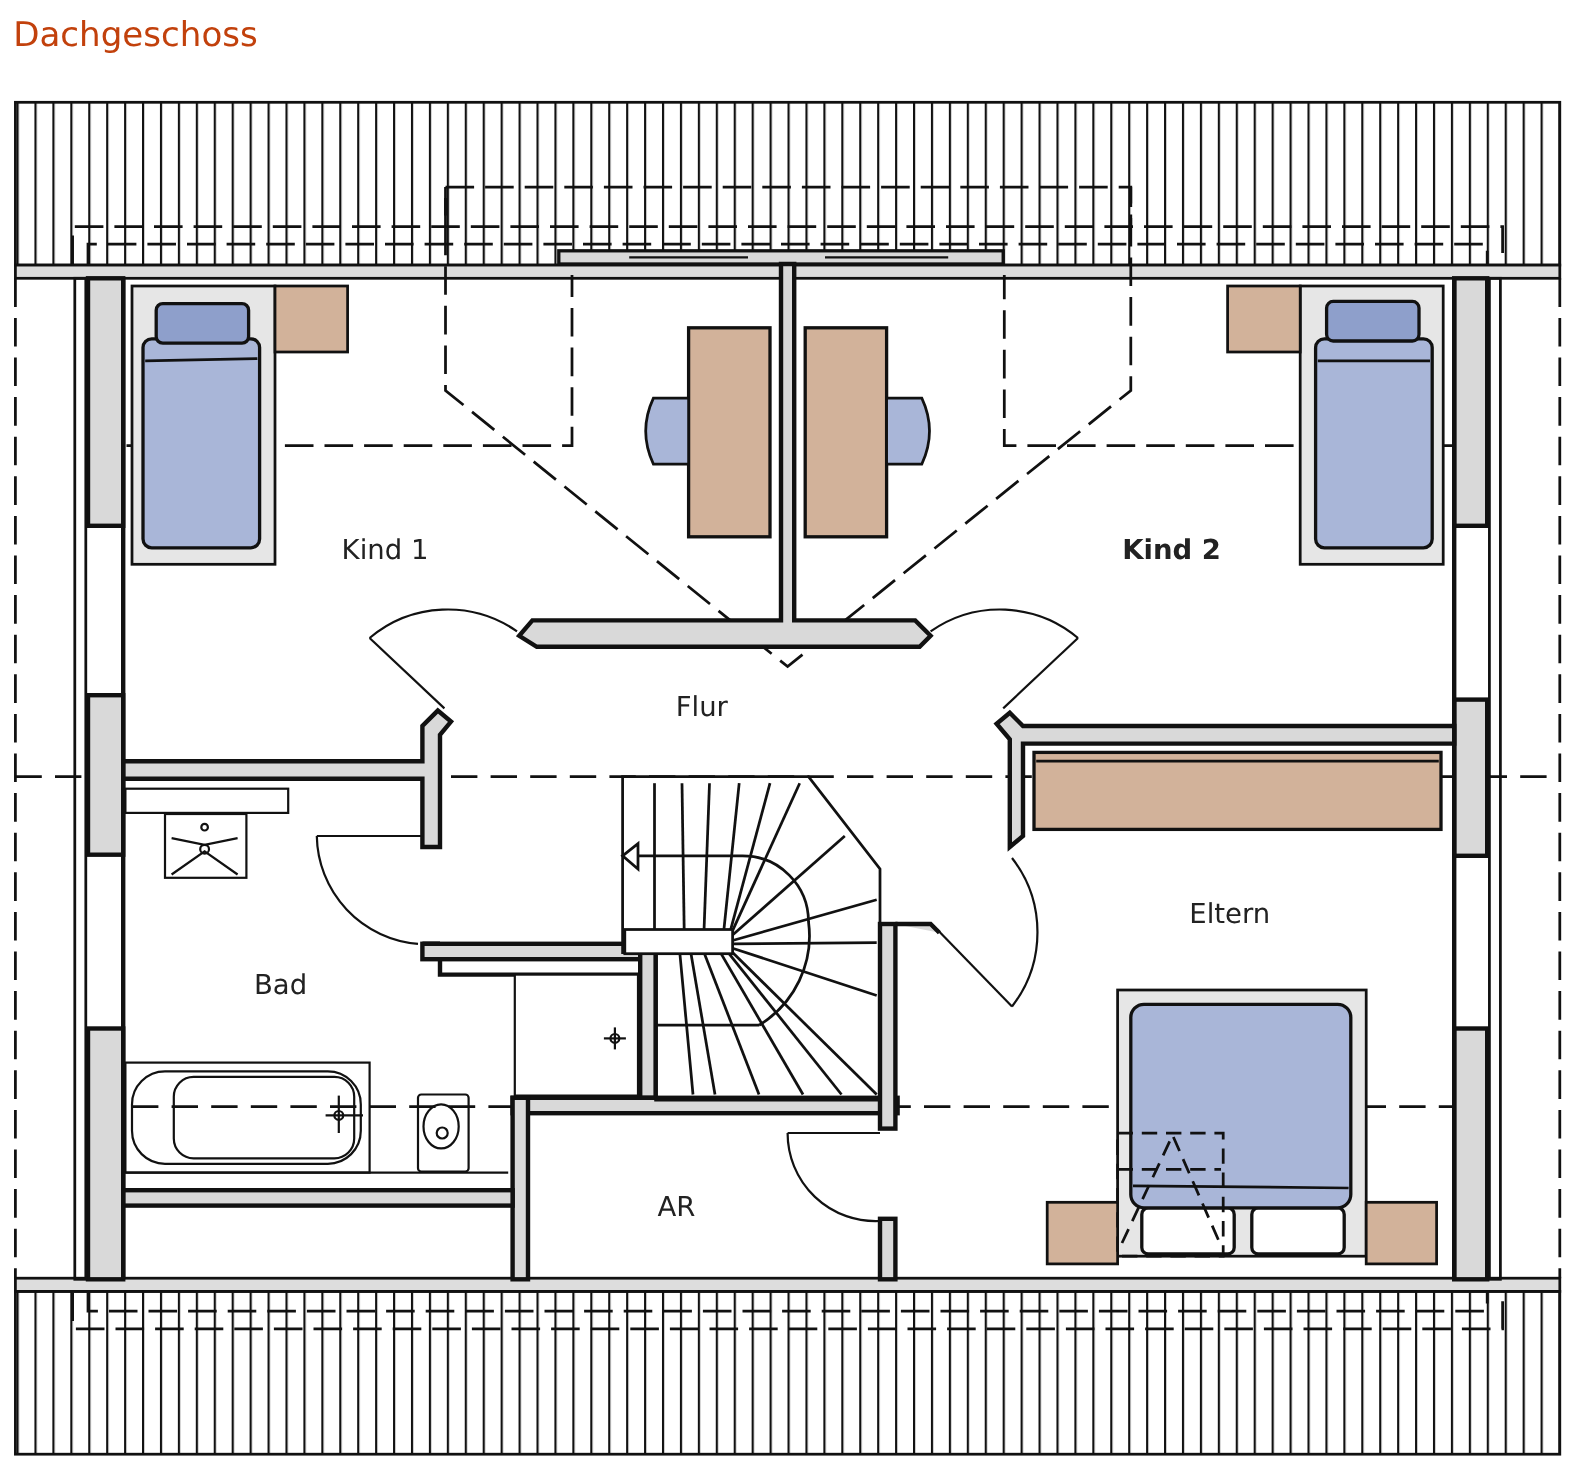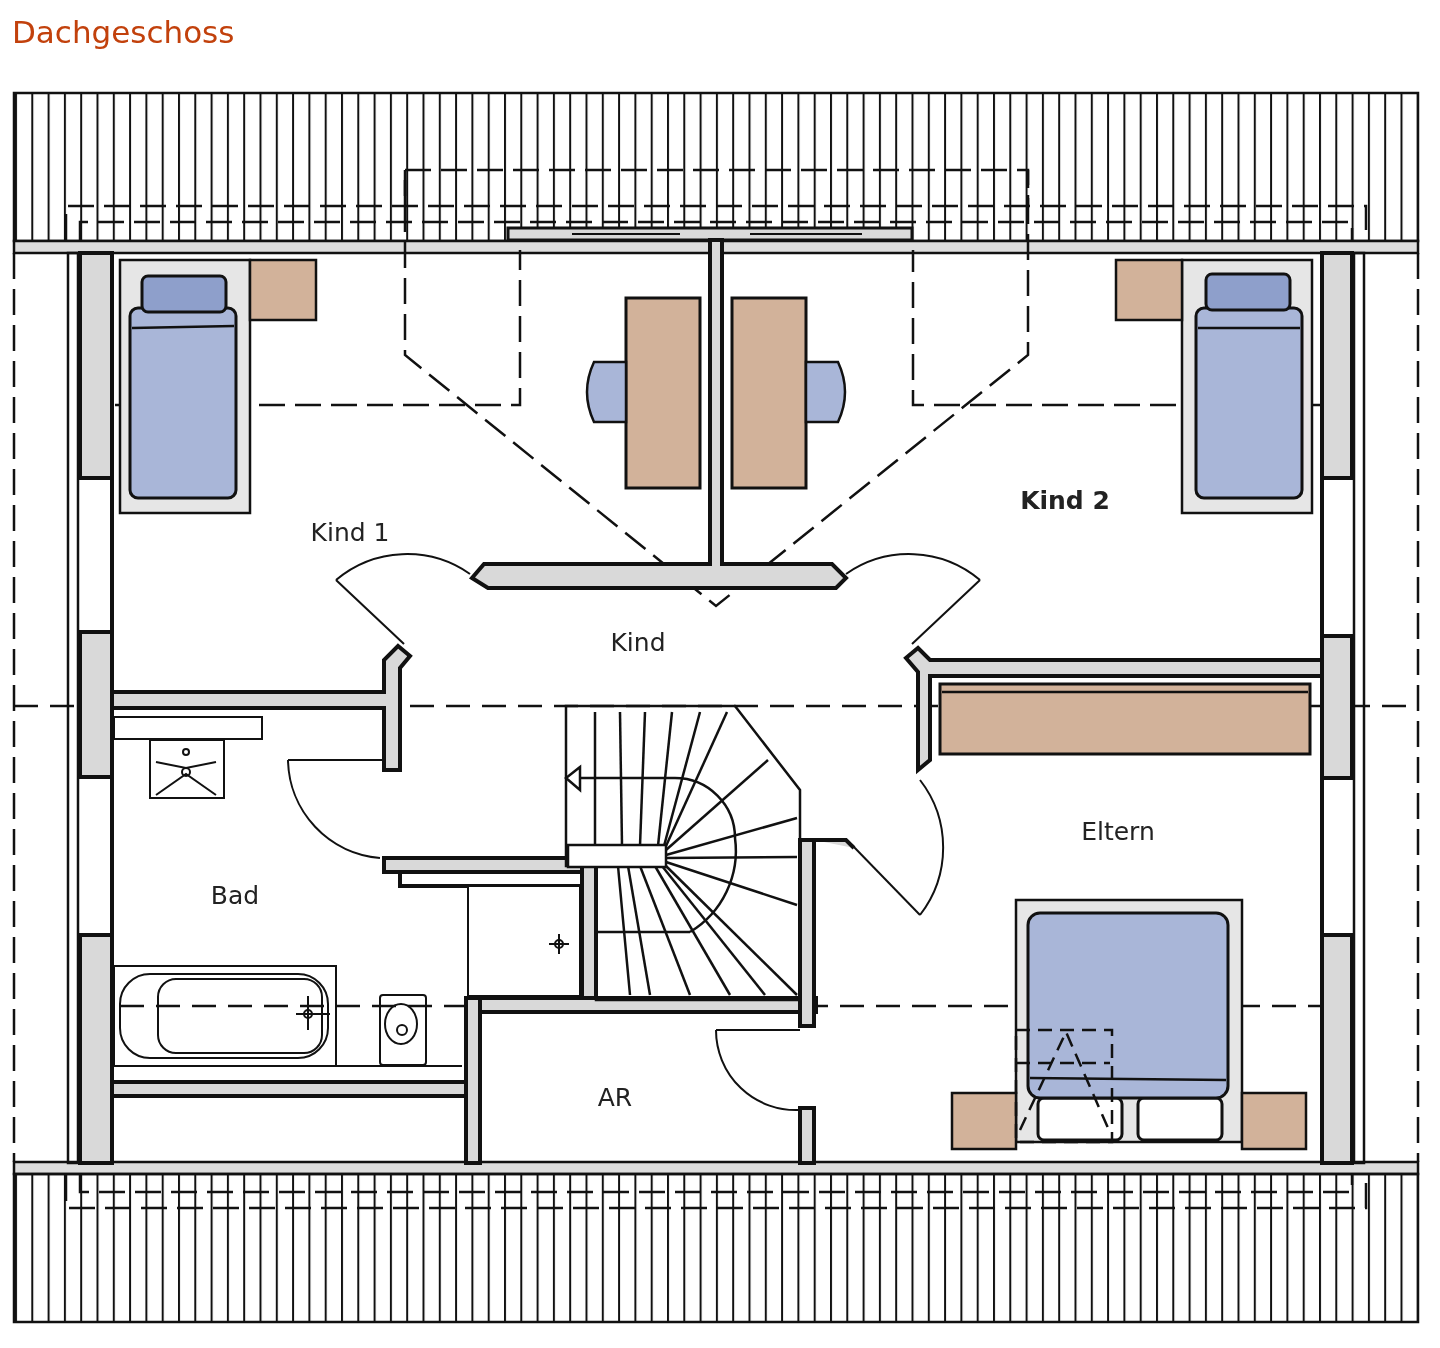--- a/index.html
+++ b/index.html
@@ -181,18 +181,18 @@
     <line x1="549" y1="944" x2="569" y2="944"></line>
     <line x1="559" y1="934" x2="559" y2="954"></line>
   </g>
 
   <g fill="none" stroke="#111" stroke-width="4">
     <line x1="112" y1="253" x2="112" y2="1163"></line>
     <line x1="1322" y1="253" x2="1322" y2="1163"></line>
   </g>
 </svg>
 
-<div class="room-label" style="left:350px;top:500px;margin-top:32px;">Kind 1</div>
+<div class="room-label" style="left:350px;top:500px;">Kind 1</div>
 <div class="room-label" style="left:1065px;top:500px;font-weight:bold;">Kind 2</div>
-<div class="room-label" style="left:638px;top:642px;">Kind</div>
+<div class="room-label" style="left:638px;top:642px;">Flur</div>
 <div class="room-label" style="left:1118px;top:831px;">Eltern</div>
-<div class="room-label" style="left:235px;top:895px;">Bad</div>
+<div class="room-label" style="left:255px;top:895px;">Bad</div>
 <div class="room-label" style="left:615px;top:1097px;">AR</div>
 
 </body></html>

